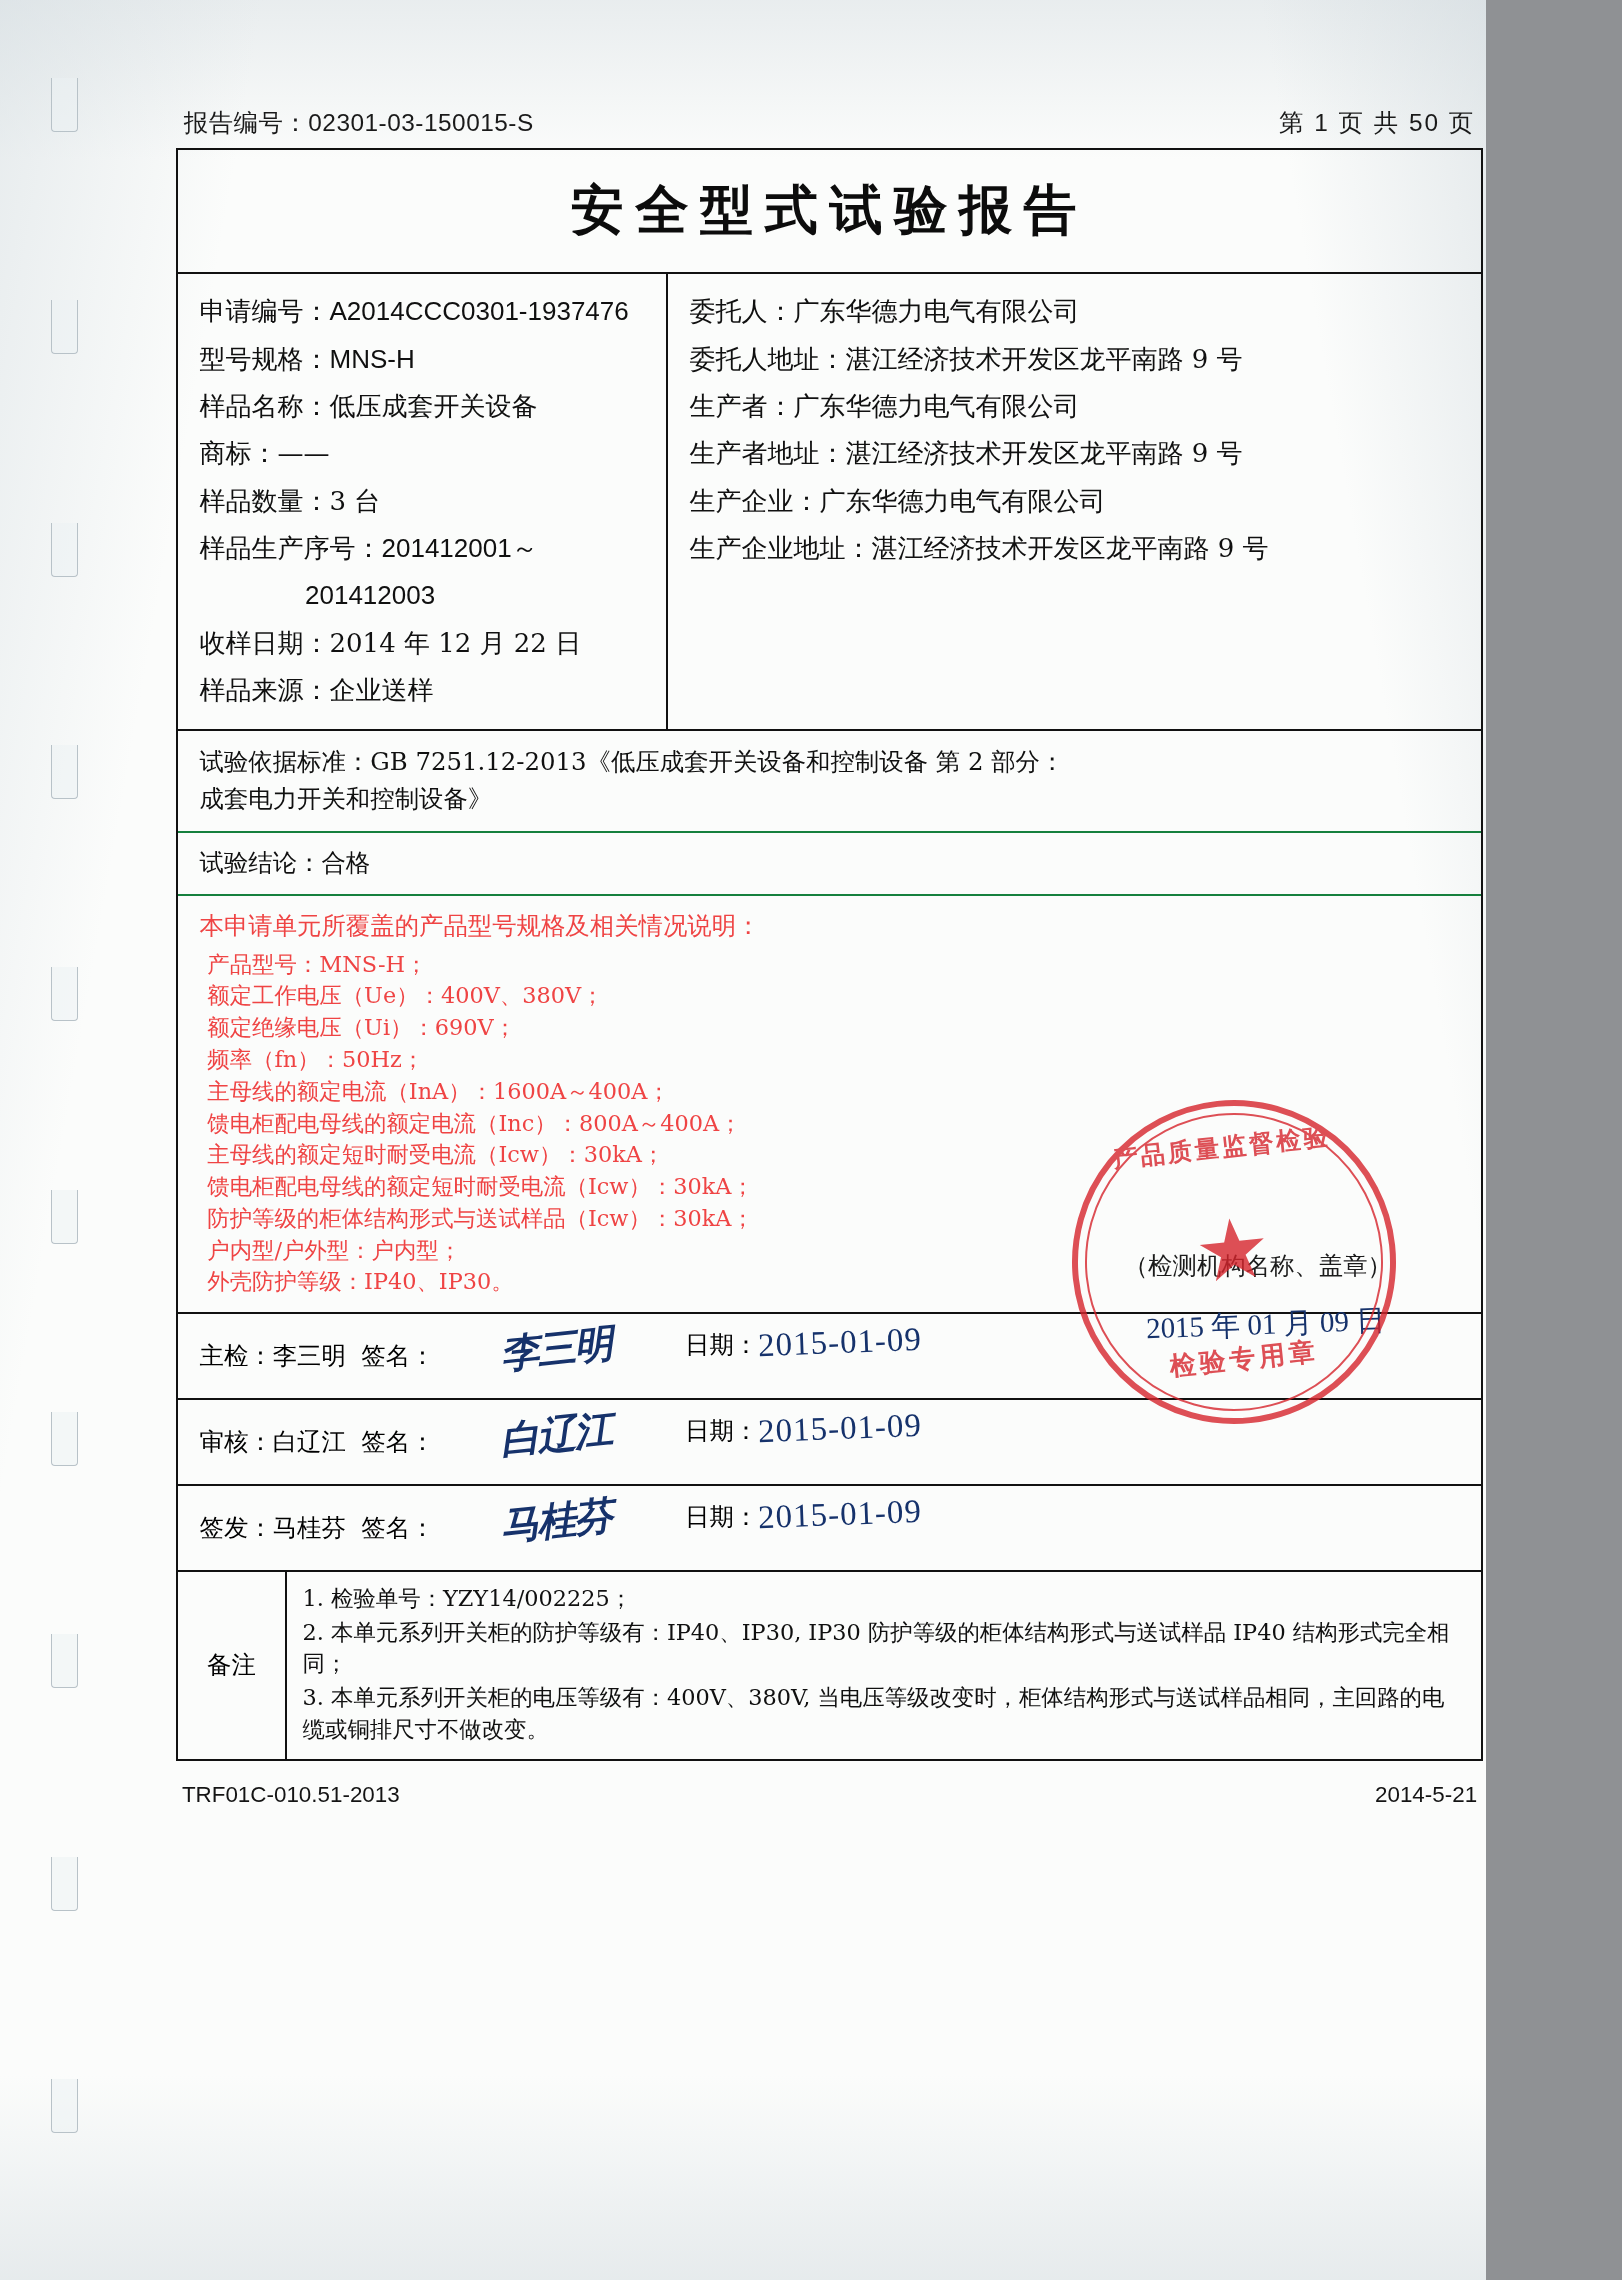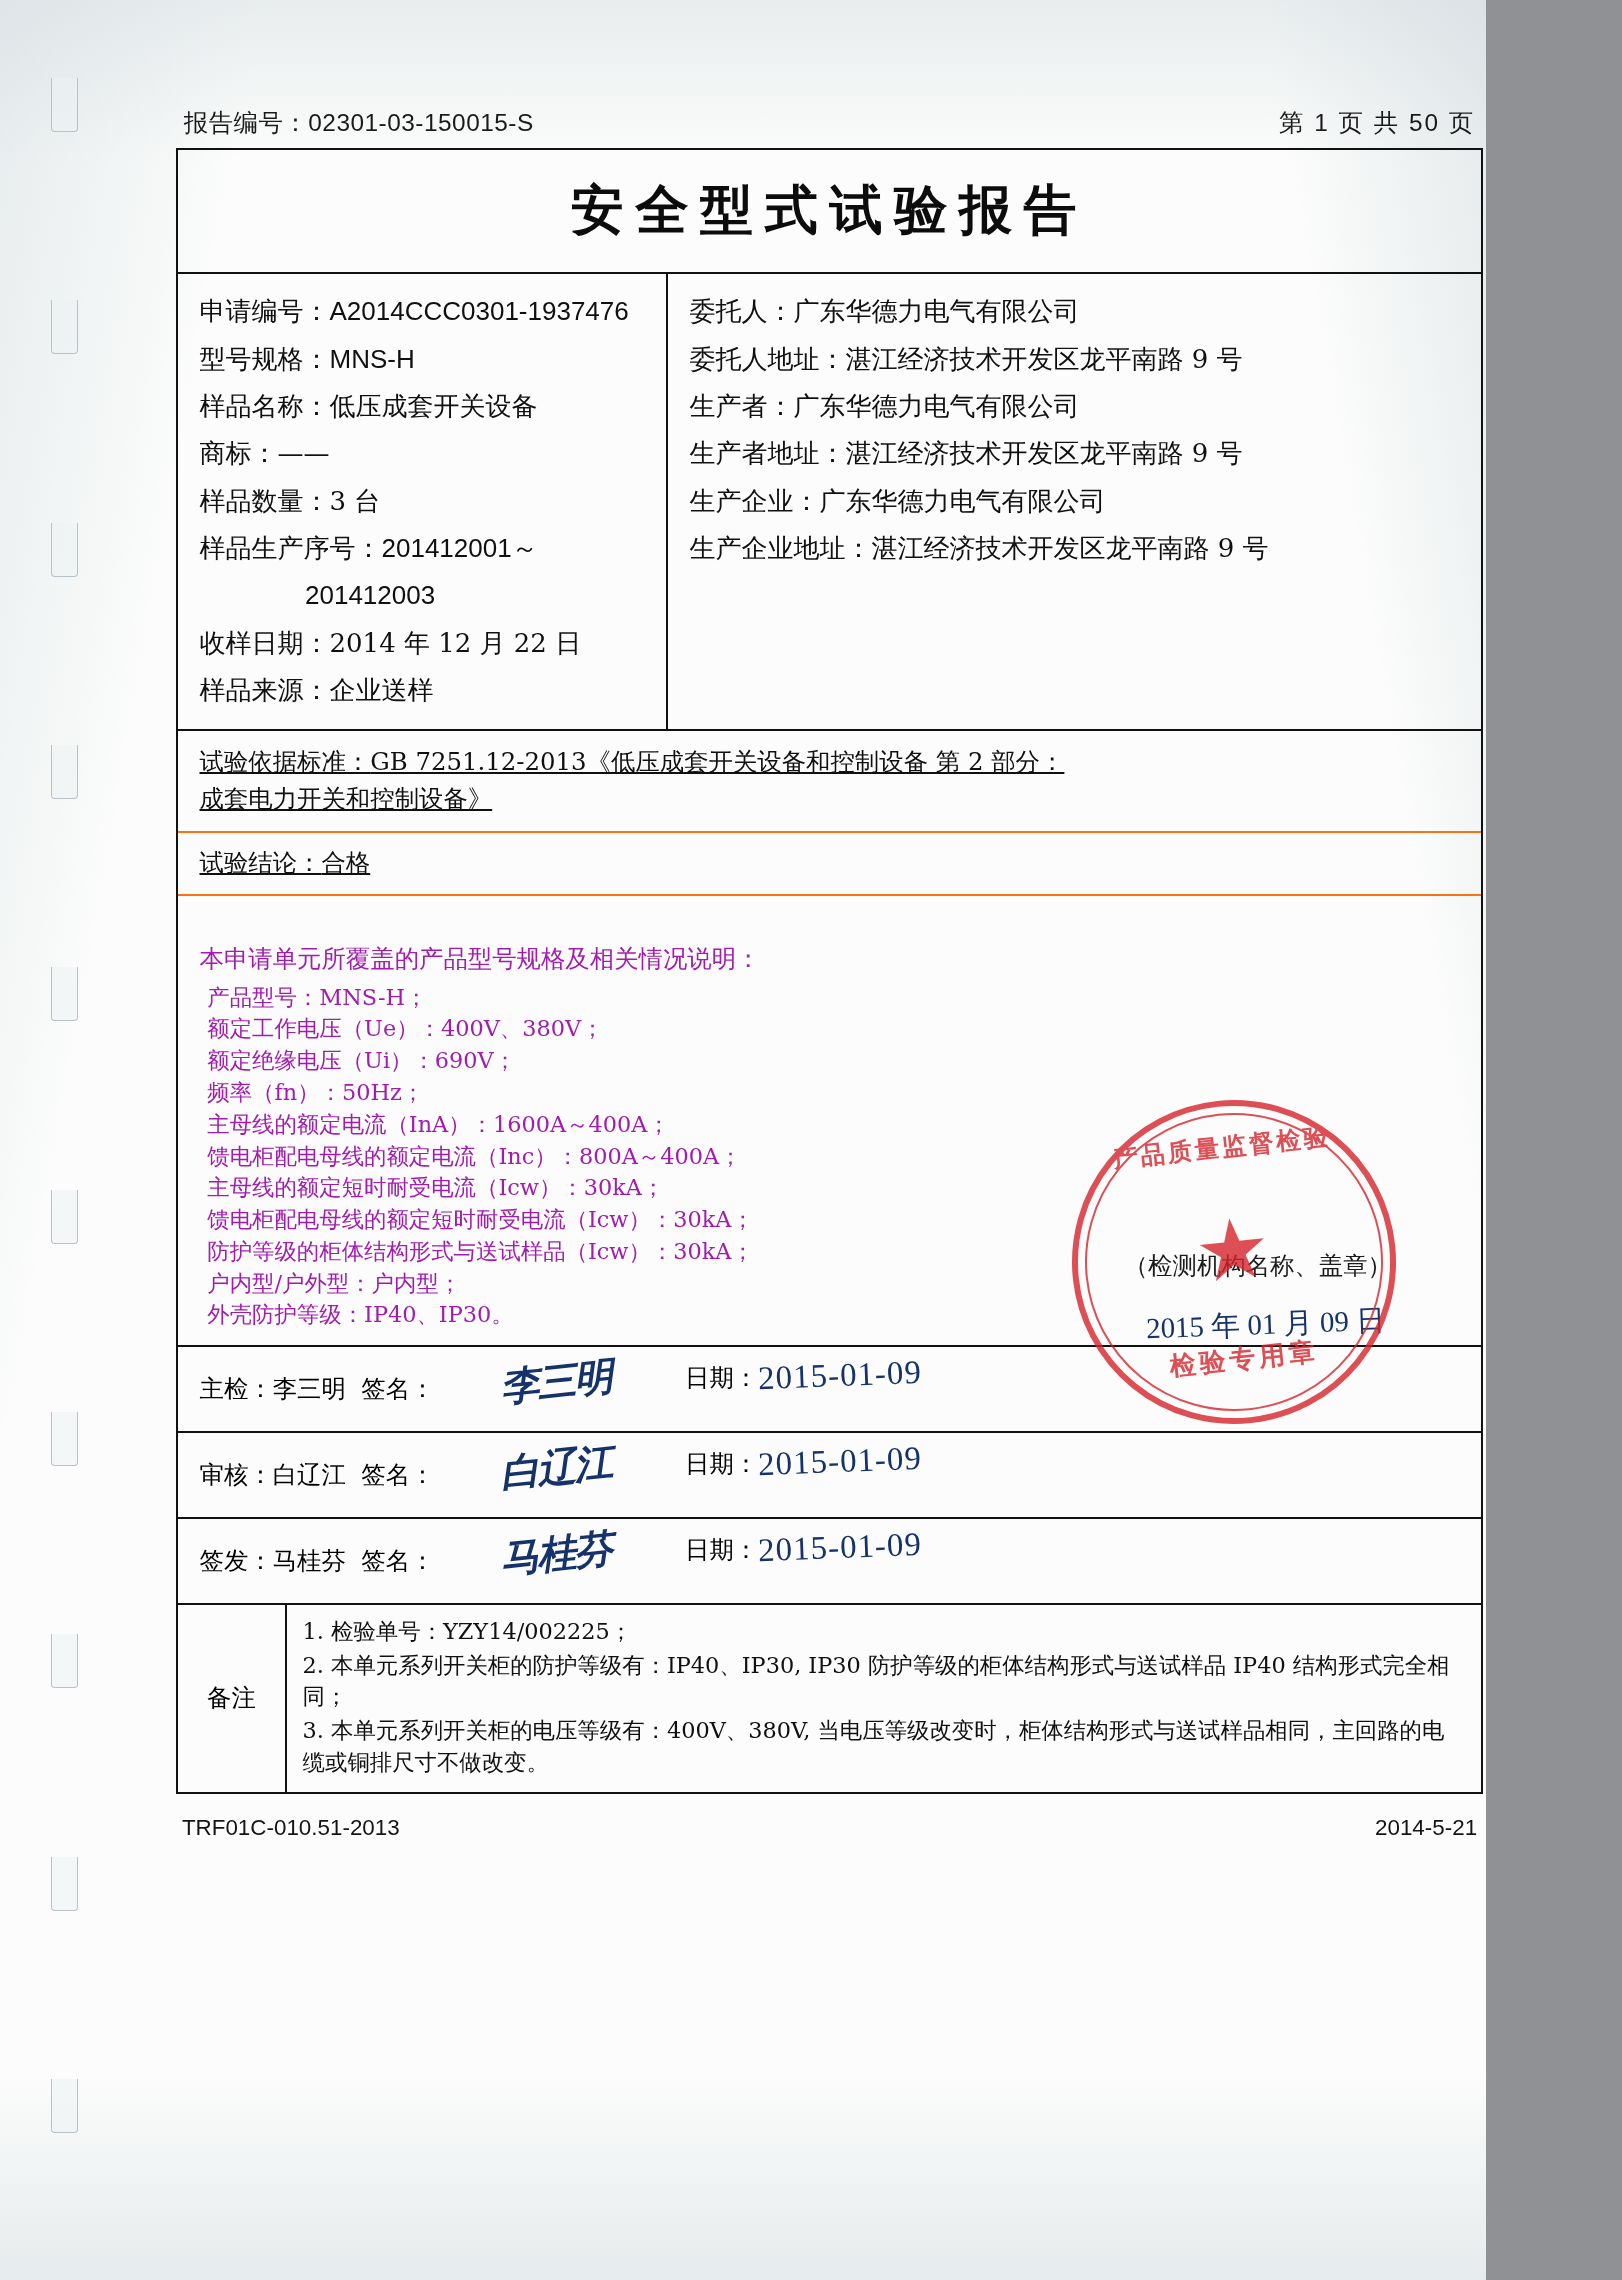--- a/index.html
+++ b/index.html
@@ -105,36 +105,34 @@
   .fld .val {
     font-family: "Liberation Sans", sans-serif;
   }
   .fld .val-cn {
     font-family: "DejaVu Serif", serif;
   }
   .fld.indent {
     padding-left: 127px;
   }
   .band {
-    border-bottom: 2px solid #f97316;
+    border-bottom: 2px solid #15803d;
     padding: 12.7px 21.5px 13.7px 21.5px;
     font-size: 24.4px;
     line-height: 1.5;
     font-family: "DejaVu Serif", serif;
     color: #101010;
-    text-decoration: underline;
   }
   .band.concl {
     padding: 11.7px 21.5px 12.7px 21.5px;
   }
   .spec {
     border-bottom: 2px solid #111;
     padding: 9.8px 21.5px 13.7px 21.5px;
-    color: #a21caf;
-    margin-top: 33px;
+    color: #ef4444;
   }
   .spec .spec-head {
     font-size: 24.4px;
     font-family: "DejaVu Serif", serif;
     padding: 3.9px 0 6.8px 0;
   }
   .spec .line {
     font-size: 22.4px;
     font-family: "DejaVu Serif", serif;
     line-height: 1.33;

